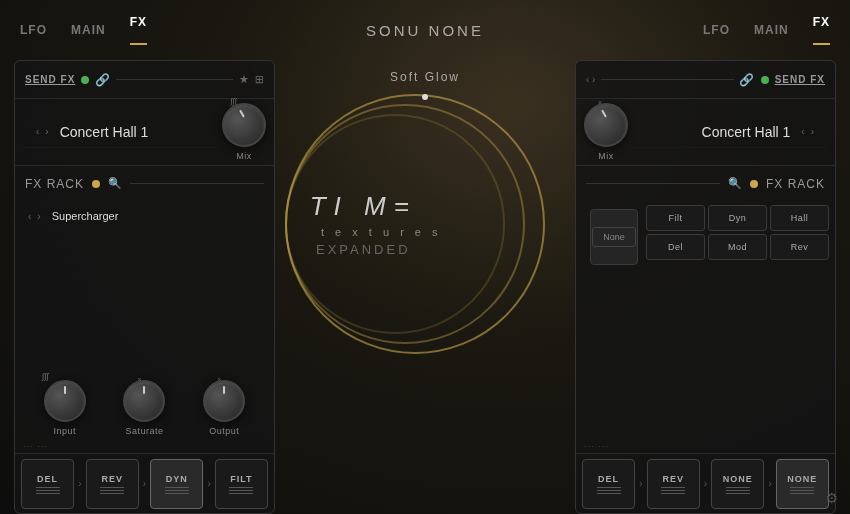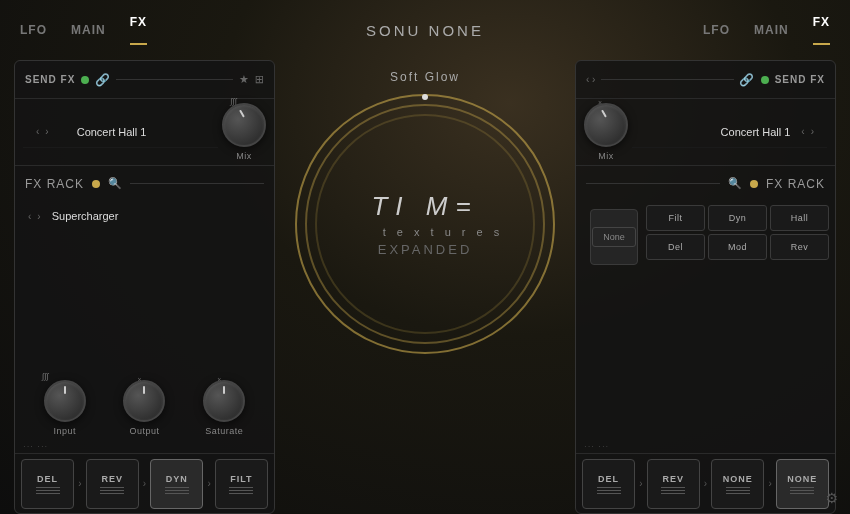--- a/index.html
+++ b/index.html
@@ -117,20 +117,21 @@
       border-bottom: 1px solid #2a2a2a;
       gap: 6px;
       height: 38px;
     }
 
     .send-fx-label {
       font-size: 10px;
       color: #999;
       letter-spacing: 1px;
       font-weight: 600;
+      text-decoration: underline;
     }
 
     .dot {
       width: 8px;
       height: 8px;
       border-radius: 50%;
       background: #c8a84b;
       display: inline-block;
     }
 
@@ -163,24 +164,23 @@
     }
 
     .chevron-btn {
       color: #666;
       font-size: 10px;
       cursor: pointer;
       padding: 0 3px;
     }
 
     .preset-name {
-      font-size: 11px;
+      font-size: 14px;
       color: #ddd;
       padding: 0 8px;
-      margin-left: 17px;
     }
 
     .knob-wrapper {
       display: flex;
       flex-direction: column;
       align-items: center;
       gap: 4px;
     }
 
     .knob {
@@ -332,21 +332,20 @@
       text-align: center;
       margin-top: 10px;
     }
 
     .circular-display {
       position: relative;
       width: 280px;
       height: 280px;
       display: flex;
       align-items: center;
-      justify-content: center;
     }
 
     .circle-ring {
       position: absolute;
       border-radius: 50%;
       border: 2px solid;
     }
 
     .ring-1 {
       width: 260px;
@@ -532,28 +531,28 @@
             <span style="position:absolute; top:-8px; left:-2px; font-size:8px; color:#777;">∫∫∫</span>
             <div class="knob knob-small"></div>
           </div>
           <span class="knob-label">Input</span>
         </div>
         <div class="knob-wrapper">
           <div style="position:relative;">
             <span style="position:absolute; top:-4px; left:14px; font-size:7px; color:#777;">×</span>
             <div class="knob knob-small"></div>
           </div>
-          <span class="knob-label">Output</span>
+          <span class="knob-label">Saturate</span>
         </div>
         <div class="knob-wrapper">
           <div style="position:relative;">
             <span style="position:absolute; top:-4px; left:14px; font-size:7px; color:#777;">×</span>
             <div class="knob knob-small"></div>
           </div>
-          <span class="knob-label">Saturate</span>
+          <span class="knob-label">Output</span>
         </div>
       </div>
 
       <div style="display:flex; align-items:center; padding: 2px 8px;">
         <span class="scroll-dots">··· ···</span>
       </div>
 
       <div class="bottom-buttons-row">
         <div class="fx-btn">
           <span class="fx-btn-label">DEL</span>

